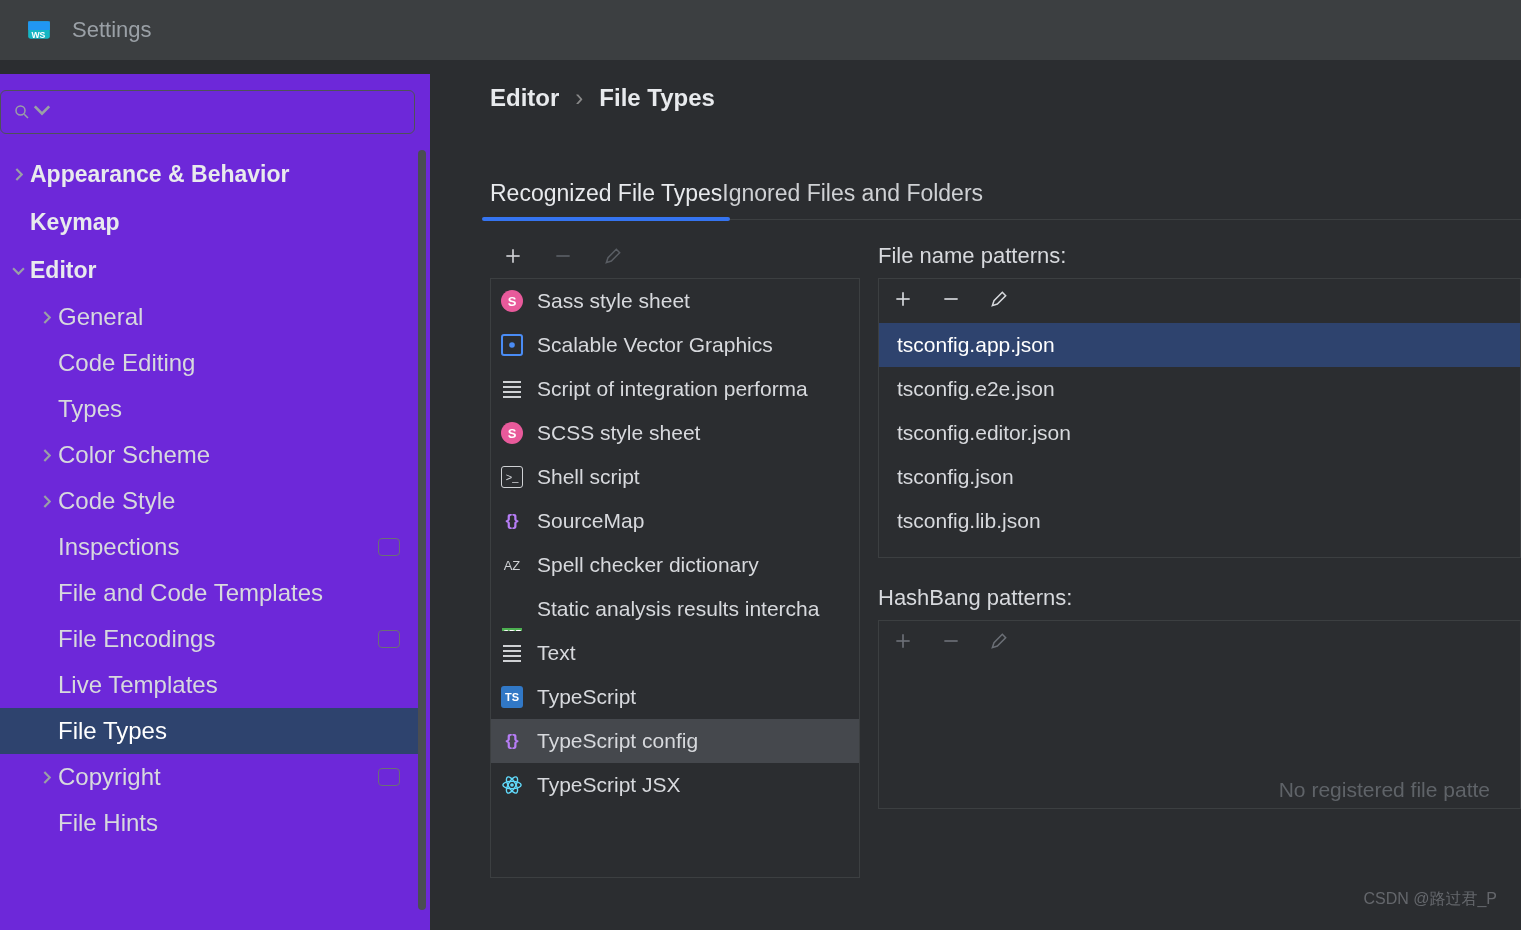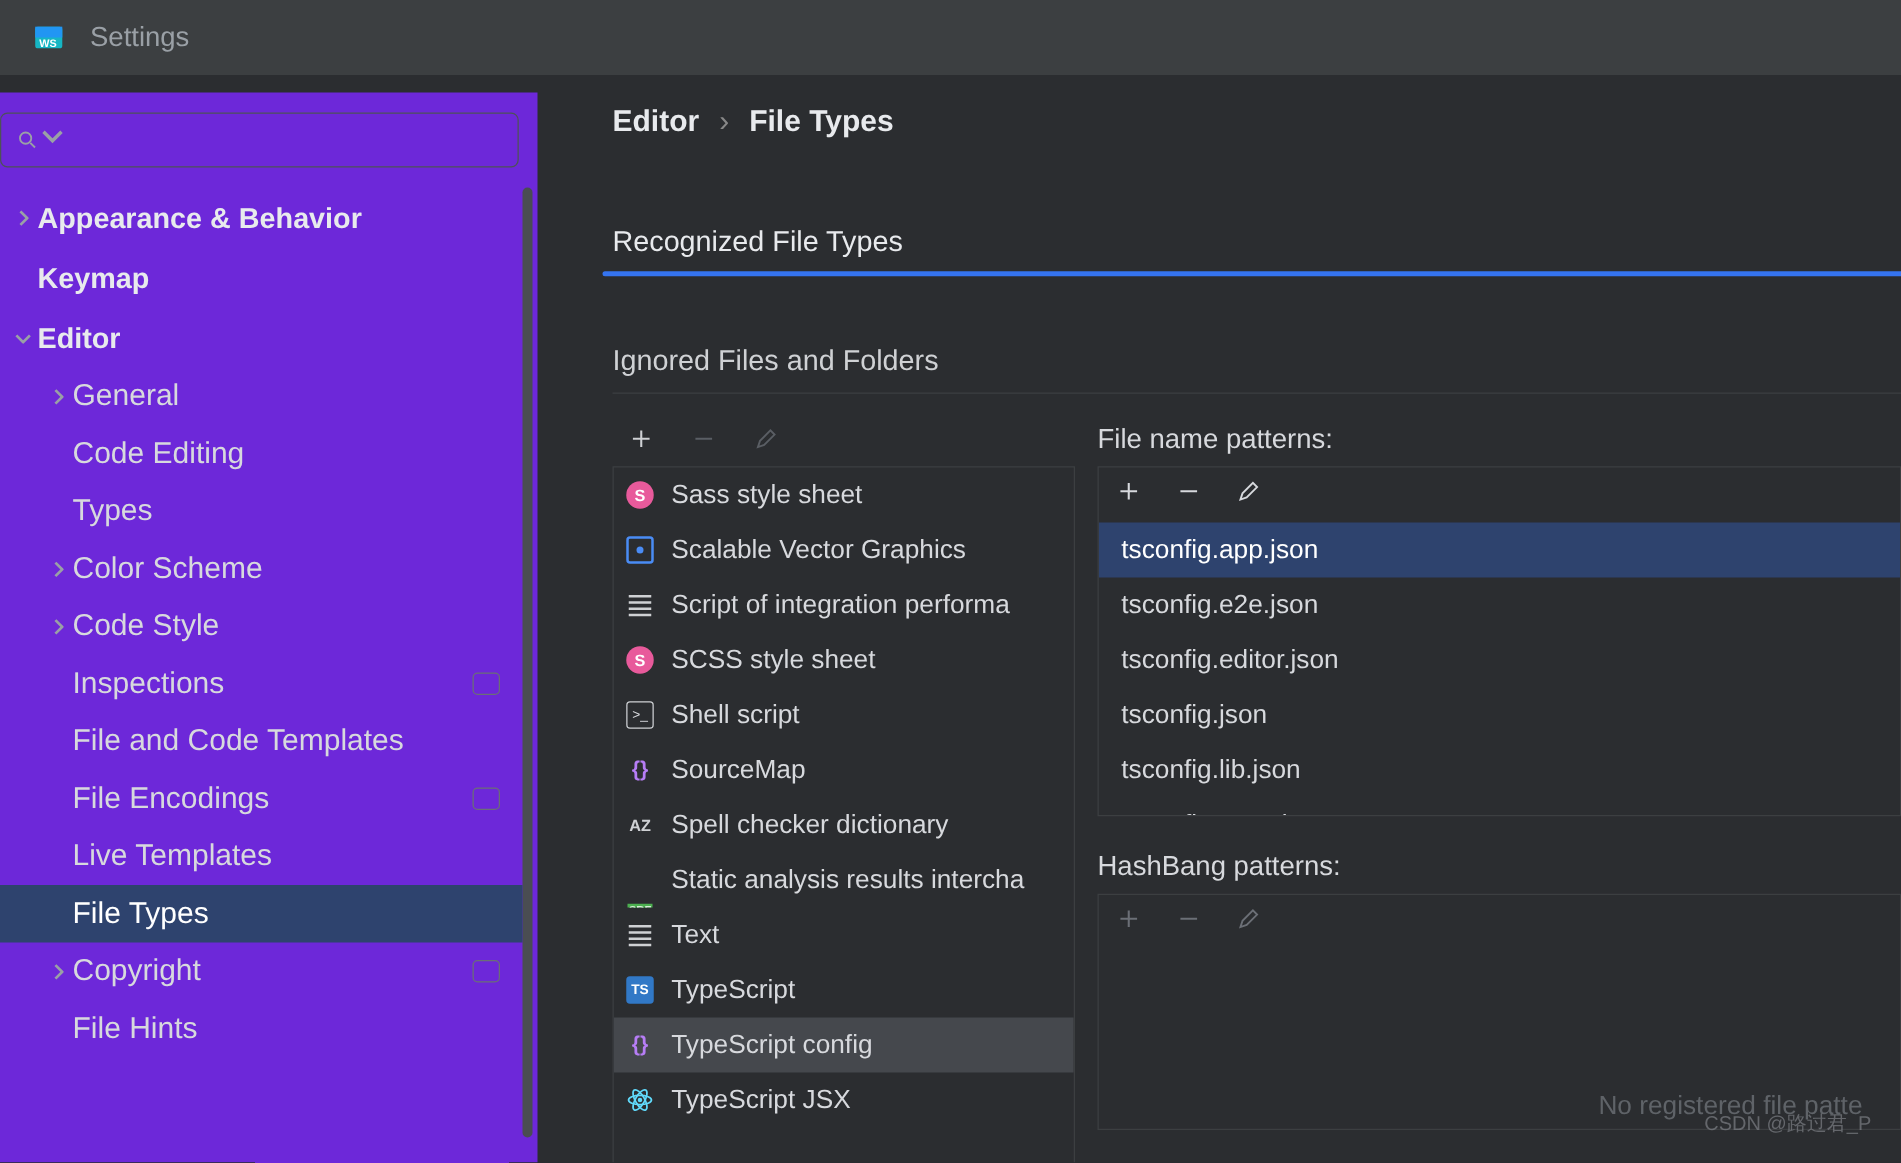--- a/index.html
+++ b/index.html
@@ -96,23 +96,22 @@
   padding:24px 0 0 60px;
   overflow:hidden;
 }
 .breadcrumb {
   display:flex; align-items:center; gap:16px;
   font-size:24px; font-weight:600; color:#e8eaed;
   margin-bottom:60px;
 }
 .breadcrumb .sep { color:#888; font-weight:400; }
 .tabs {
-  display:flex; gap:48px;
+  display:flex; 
   border-bottom:1px solid #3c3f41;
-  flex-direction:column;
 }
 .tab {
   font-size:23px;
   padding:8px 0 12px 0;
   color:#cfd1d4;
   cursor:pointer;
   position:relative;
 }
 .tab.active {
   color:#e8eaed;
@@ -166,21 +165,21 @@
   display:flex; align-items:center; justify-content:center;
   flex-shrink:0;
 }
 .ft-icon.pink-circle { border-radius:50%; background:#e85a9b; color:#fff; font-size:13px; font-weight:600; }
 .ft-icon.blue-box { border:2px solid #4a8cf5; border-radius:3px; }
 .ft-icon.blue-ts { background:#3178c6; color:#fff; font-size:11px; font-weight:700; border-radius:3px; }
 .ft-icon.green-srf { color:#fff; font-size:9px; font-weight:700; display:flex; flex-direction:column; align-items:center;gap:48px; }
 .ft-icon.lines { display:flex; flex-direction:column; gap:3px; justify-content:center; }
 .ft-icon.lines span { height:2px; width:18px; background:#cfd1d4; }
 .ft-icon.braces { color:#b67df5; font-size:17px; font-weight:600; }
-.ft-icon.az { color:#cfd1d4; font-size:13px; font-weight:700; }
+.ft-icon.az { color:#cfd1d4; font-size:13px; font-weight:400; }
 
 .patterns-section {
   flex:1;
   padding-left:18px;
 }
 .section-label {
   font-size:22px;
   color:#d7d9dd;
   height:44px;
   display:flex; align-items:center;

